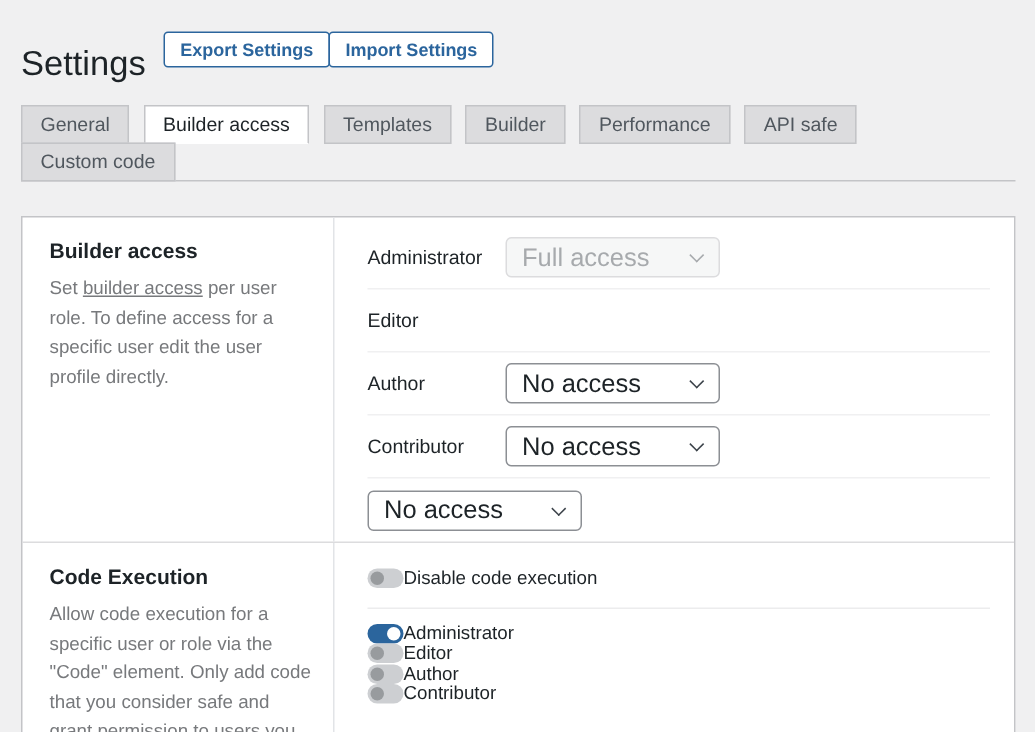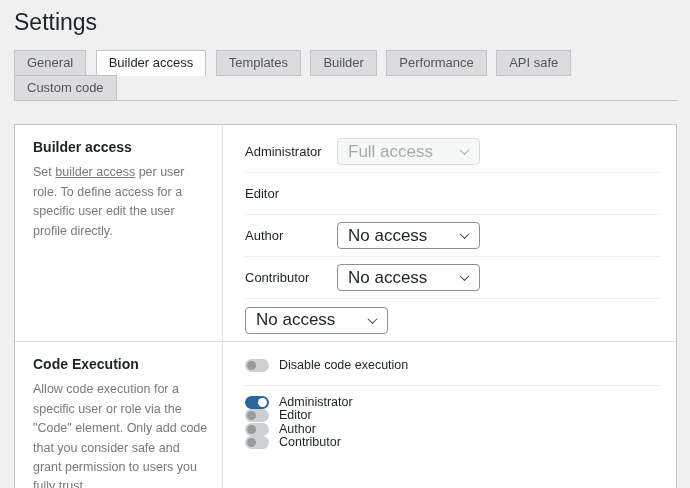--- a/index.html
+++ b/index.html
@@ -6,21 +6,21 @@
   html, body { width: 690px; height: 488px; overflow: hidden; }
   body {
     font-family: "Liberation Sans", sans-serif;
     background: #f0f0f1;
     color: #1d2327;
   }
   .screen { width: 690px; height: 488px; padding: 6px 13px 0 14px; }
 
   
   .header { display: flex; align-items: center; gap: 12px; padding-top: 2px; }
-  .page-title { font-size: 23px; font-weight: 400; color: #1d2327; line-height: 1.3; }
+  .page-title { font-size: 23px; font-weight: 400; color: #1d2327; line-height: 1.3; margin-top: 20px; }
   .hdr-btn {
     font-family: "Liberation Sans", sans-serif;
     font-size: 12px; font-weight: 700; color: #2b659d;
     background: #fff; border: 1px solid #2b659d; border-radius: 3px;
     padding: 3px 10px; cursor: pointer; line-height: 1.4;
   }
   .hdr-btn + .hdr-btn { margin-left: -5px; }
 
   
   .tabbar { margin-top: 12px; border-bottom: 1px solid #c3c4c7; padding-left: 0; }
@@ -56,21 +56,21 @@
   }
   .chevron {
     width: 7px; height: 7px; border-right: 1.6px solid #3c434a; border-bottom: 1.6px solid #3c434a;
     transform: rotate(45deg) translate(-1px,-1px); flex: 0 0 auto;
   }
   .select.disabled { background: #f6f7f7; border-color: #dcdcde; color: #a7aaad; cursor: default; }
   .select.disabled .chevron { border-color: #a7aaad; }
 
   
   .code-right { padding-top: 13px; min-height: 124px; }
-  .toggle-row { display: flex; align-items: center; gap: 10px; }
+  .toggle-row { display: flex; align-items: center; }
   .master-row { height: 20px; }
   .toggle-label { font-size: 12.5px; color: #1d2327; line-height: 1; }
   .toggle {
     width: 24px; height: 13px; border-radius: 7px; background: #cdcfd2;
     position: relative; flex: 0 0 auto; cursor: pointer;
   }
   .toggle .knob {
     position: absolute; left: 2px; top: 2px; width: 9px; height: 9px;
     border-radius: 50%; background: #989b9e;
   }
@@ -79,20 +79,24 @@
   .toggle-separator { height: 1px; background: #ececed; margin: 10px 0 9px 0; }
   .role-toggles .toggle-row { height: 13.5px; margin-bottom: 0; }
 </style>
 </head>
 <body>
 
 <div class="screen">
 
   <div class="header">
     <h1 class="page-title">Settings</h1>
+    <div>
+      <button class="hdr-btn">Export Settings</button>
+      <button class="hdr-btn">Import Settings</button>
+    </div>
   </div>
 
   <div class="tabbar">
     <span class="tab">General</span>
     <span class="tab active">Builder access</span>
     <span class="tab">Templates</span>
     <span class="tab">Builder</span>
     <span class="tab">Performance</span>
     <span class="tab">API safe</span>
     <span class="tab">Custom code</span>

